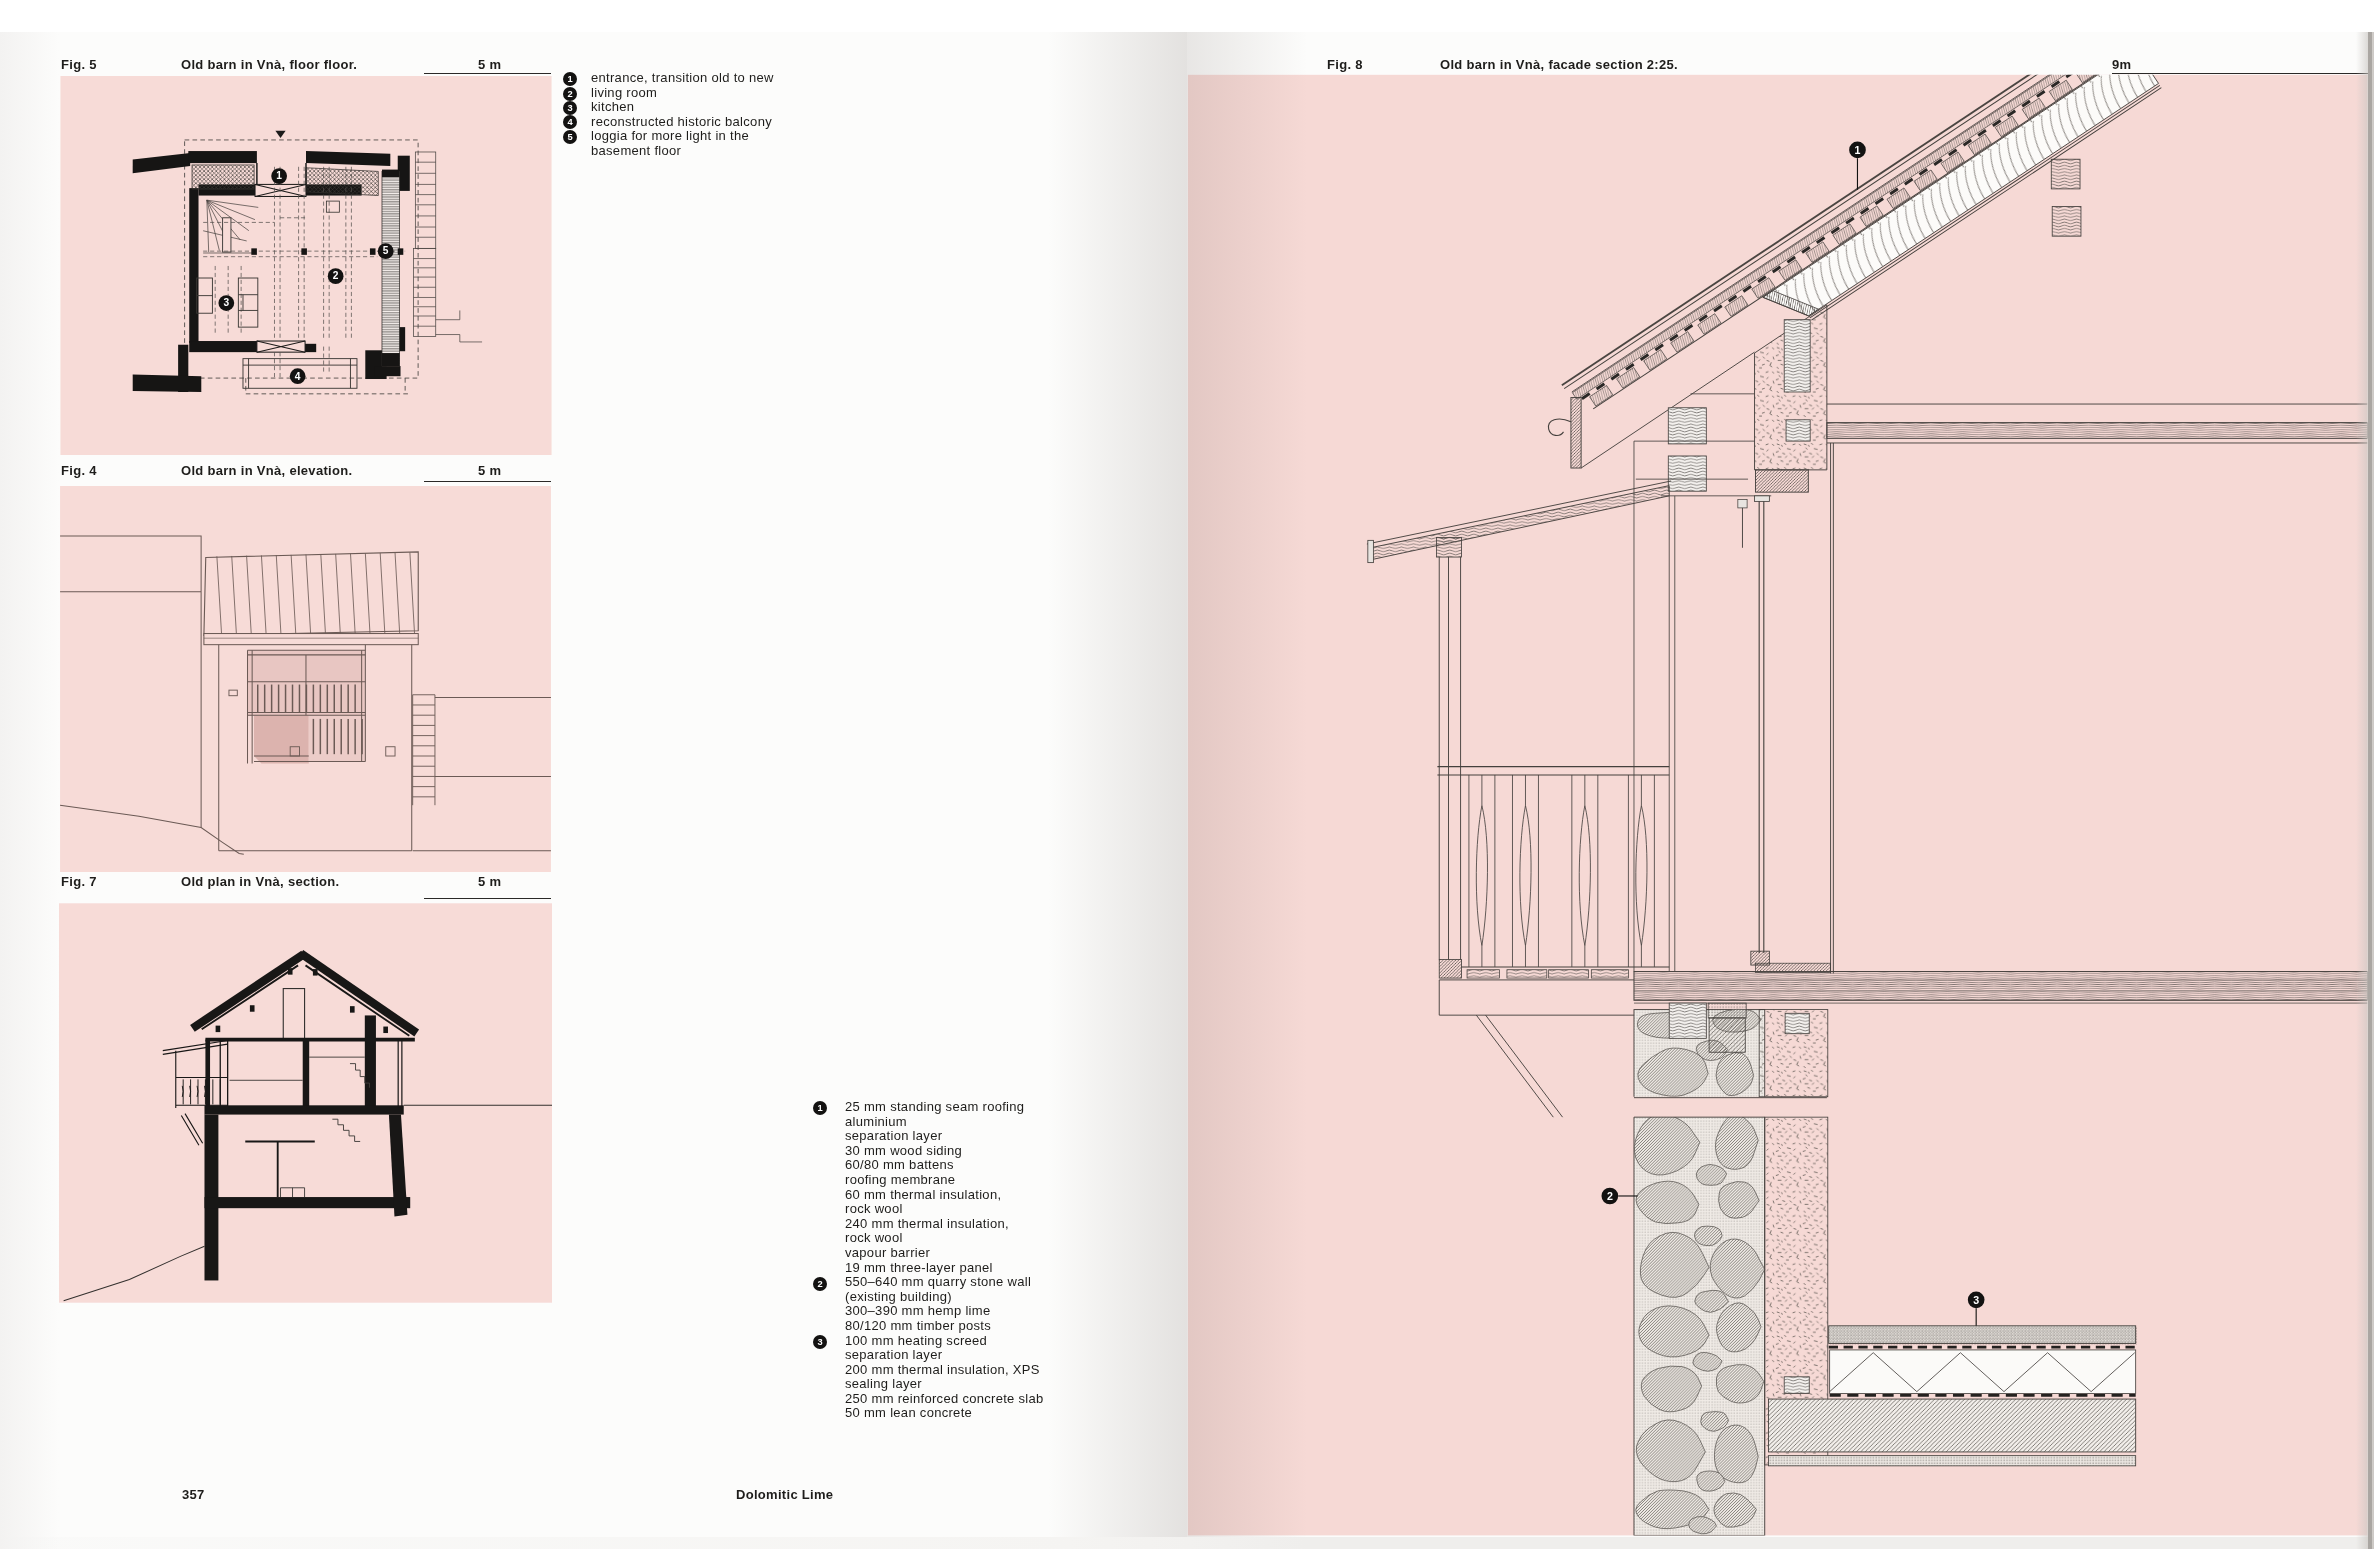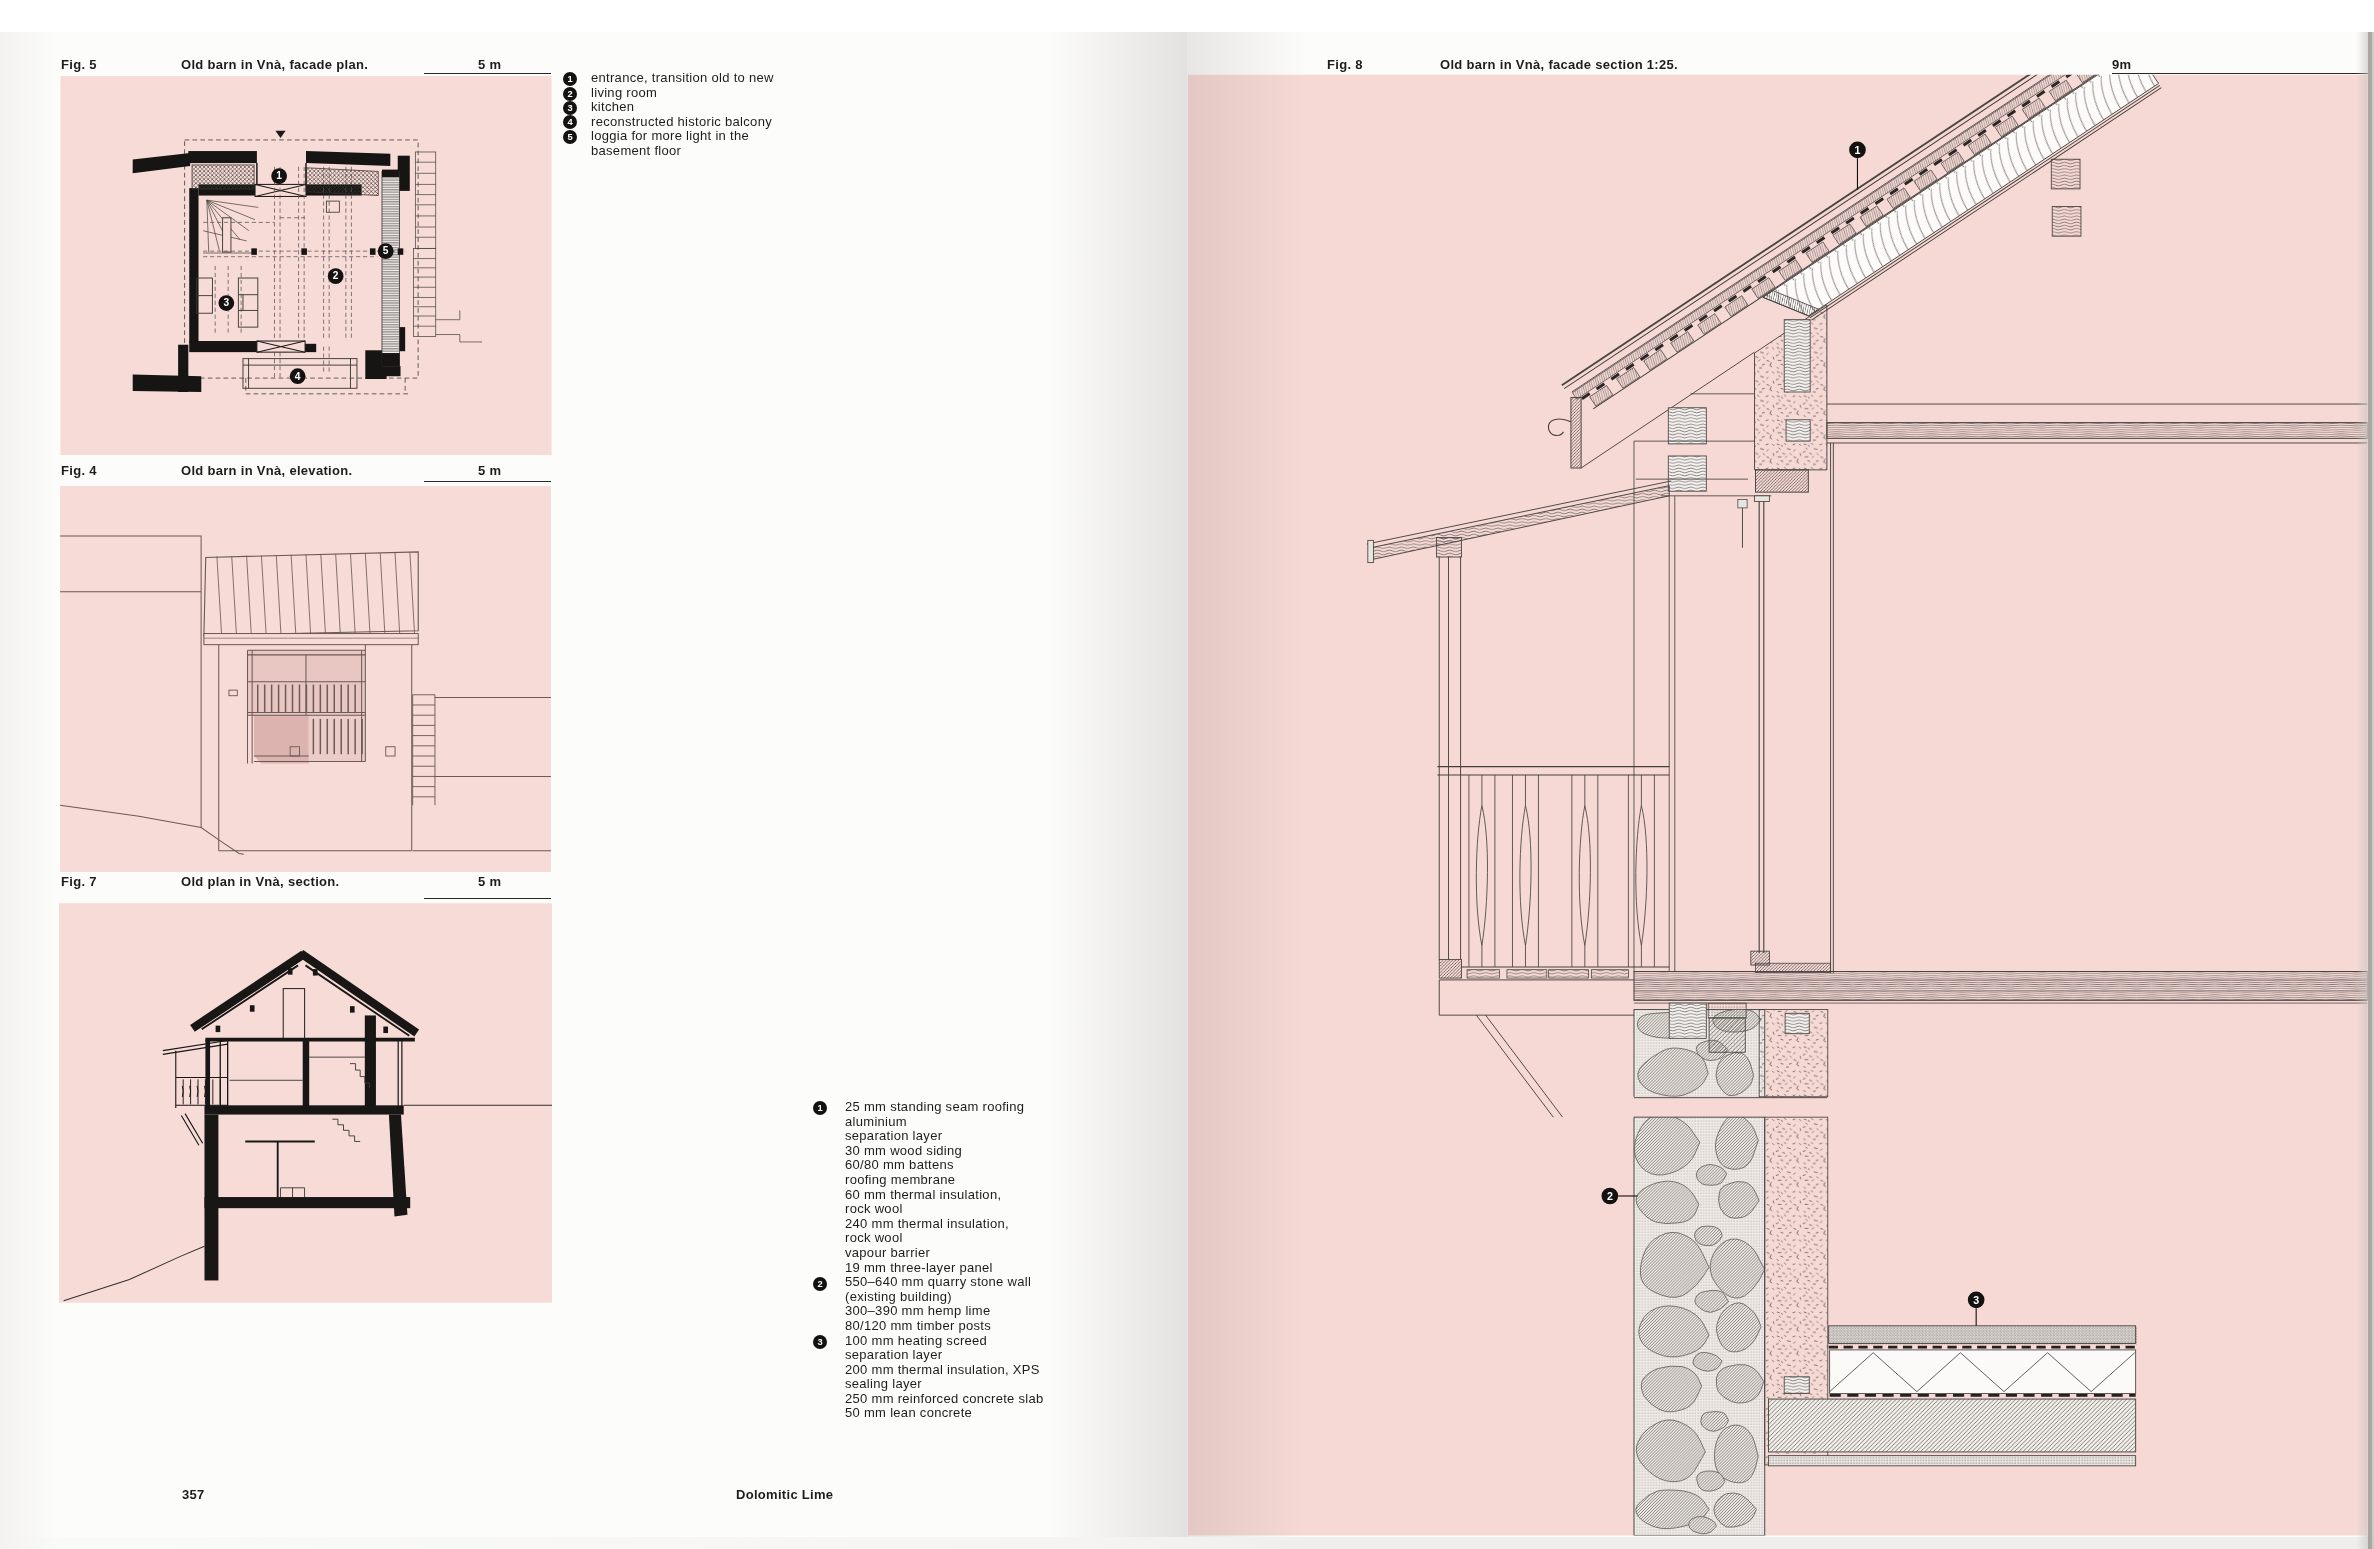--- a/index.html
+++ b/index.html
@@ -8,21 +8,21 @@
 .hdr{position:absolute;font-size:13px;font-weight:bold;letter-spacing:0.3px;white-space:nowrap}
 .leg{position:absolute;font-size:13px;font-weight:normal;line-height:14.6px;letter-spacing:0.3px;white-space:nowrap}
 .bul{position:absolute;width:14px;height:14px;border-radius:50%;background:#131211;color:#fff;
  font-size:9.3px;font-weight:bold;text-align:center;line-height:14px}
 .sline{position:absolute;height:0;border-top:1.5px solid #2a2927}
 </style></head>
 <body>
 <div class="page">
 
 <div class="hdr" style="left:61px;top:25px">Fig. 5</div>
-<div class="hdr" style="left:181px;top:25px">Old barn in Vnà, facade plan.</div>
+<div class="hdr" style="left:181px;top:25px">Old barn in Vnà, floor floor.</div>
 <div class="hdr" style="left:478px;top:25px">5 m</div>
 <div class="sline" style="left:424px;top:41px;width:127px"></div>
 <svg class="abs" style="left:60px;top:44px" width="492" height="379" viewBox="65 47 530 409">
 <defs>
 <pattern id="xh" width="4.4" height="4.4" patternUnits="userSpaceOnUse">
  <path d="M0,4.4 L4.4,0 M0,0 L4.4,4.4" stroke="#3a3734" stroke-width="0.65" fill="none"></path>
         </pattern>
 <pattern id="lad" width="4" height="2.6" patternUnits="userSpaceOnUse">
  <rect width="4" height="2.6" fill="#f5efec"></rect>
           <path d="M0,0.8 H4" stroke="#36332f" stroke-width="0.75"></path>
@@ -294,21 +294,21 @@
 <span class="bul" style="left:813px;top:1069px">1</span>
 <span class="bul" style="left:813px;top:1245px">2</span>
 <span class="bul" style="left:813px;top:1303px">3</span>
 
 <div class="leg" style="left:845px;top:1068px">25 mm standing seam roofing<br>aluminium<br>separation layer<br>30 mm wood siding<br>60/80 mm battens<br>roofing membrane<br>60 mm thermal insulation,<br>rock wool<br>240 mm thermal insulation,<br>rock wool<br>vapour barrier<br>19 mm three-layer panel<br>550–640 mm quarry stone wall<br>(existing building)<br>300–390 mm hemp lime<br>80/120 mm timber posts<br>100 mm heating screed<br>separation layer<br>200 mm thermal insulation, XPS<br>sealing layer<br>250 mm reinforced concrete slab<br>50 mm lean concrete</div>
 
 <div class="hdr" style="left:182px;top:1455px">357</div>
 <div class="hdr" style="left:736px;top:1455px">Dolomitic Lime</div>
 
 <div class="hdr" style="left:1327px;top:25px">Fig. 8</div>
-<div class="hdr" style="left:1440px;top:25px">Old barn in Vnà, facade section 1:25.</div>
+<div class="hdr" style="left:1440px;top:25px">Old barn in Vnà, facade section 2:25.</div>
 <div class="hdr" style="left:2112px;top:25px">9m</div>
 <div class="sline" style="left:2112px;top:41px;width:259px"></div>
 <svg class="abs" style="left:1187px;top:0px" width="1187" height="1549" viewBox="1280 0 1280 1670">
 <defs>
 <pattern id="dh" width="4.6" height="4.6" patternUnits="userSpaceOnUse">
  <path d="M-1,5.6 L5.6,-1" stroke="#5b5651" stroke-width="0.8" fill="none"></path>
         </pattern>
 <pattern id="dhd" width="3.4" height="3.4" patternUnits="userSpaceOnUse">
  <path d="M-1,4.4 L4.4,-1" stroke="#514c48" stroke-width="0.8" fill="none"></path>
         </pattern>

